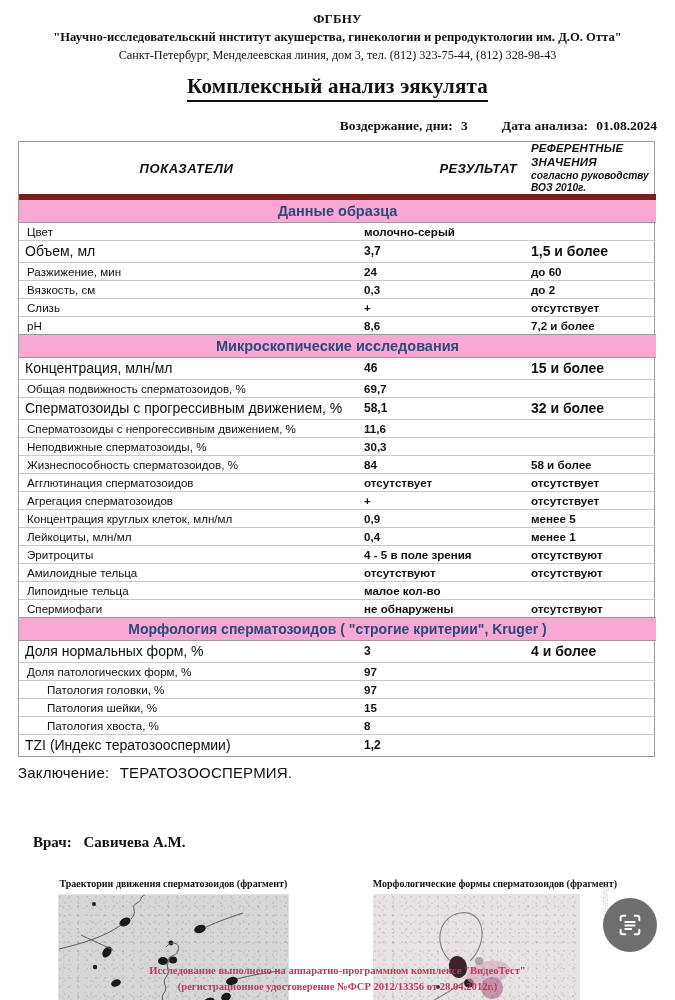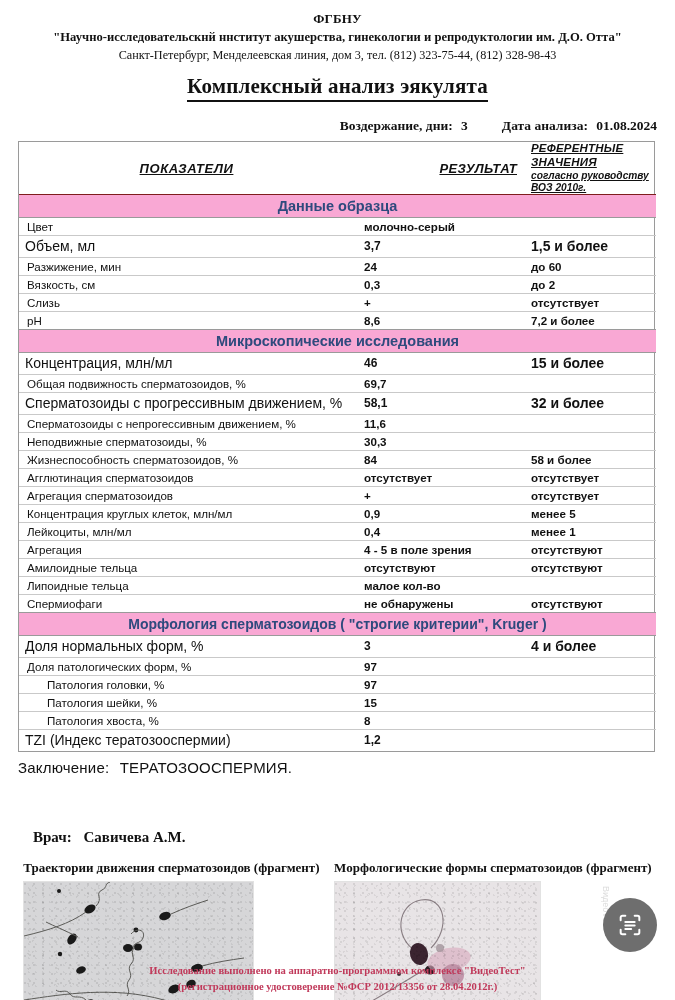--- a/index.html
+++ b/index.html
@@ -76,25 +76,24 @@
   }
   .tbl { width: 100%; border-collapse: collapse; table-layout: fixed; }
   .tbl td { vertical-align: middle; padding: 0; }
 
   col.c-param  { width: 335px; }
   col.c-result { width: 170px; }
   col.c-ref    { width: 132px; }
 
   
   .hdr td {
-    border-bottom: 1px solid #7f1d1d;
+    border-bottom: 6px solid #7f1d1d;
     font-style: italic;
     font-weight: bold;
     height: 40px;
-    text-decoration: underline;
   }
   .hdr .h-param {
     text-align: center;
     font-size: 13px;
     letter-spacing: .6px;
   }
   .hdr .h-result {
     text-align: right;
     padding-right: 7px;
     font-size: 13px;
@@ -159,23 +158,24 @@
   .figures {
     margin-top: 14px;
     display: flex;
     justify-content: space-around;
     padding: 0 16px;
   }
   .figure { text-align: center; }
   .fig-cap {
     font-family: "Liberation Serif", serif;
     font-weight: bold;
-    font-size: 13px;
+    font-size: 10px;
     margin-bottom: 5px;
     white-space: nowrap;
+    margin-top: 13px;
   }
   .fig-img {
     position: relative;
     overflow: hidden;
     border: 1px solid #e2e2e2;
   }
   .fig-left  { width: 229px; height: 140px; background: #d6d6d8; }
   .fig-right { width: 205px; height: 140px; background: #e8e4e6; }
   .grain {
     position: absolute; inset: 0;
@@ -345,21 +345,21 @@
           <td class="p">Концентрация круглых клеток, млн/мл</td>
           <td class="v">0,9</td>
           <td class="rf">менее 5</td>
         </tr>
         <tr class="r">
           <td class="p">Лейкоциты, млн/мл</td>
           <td class="v">0,4</td>
           <td class="rf">менее 1</td>
         </tr>
         <tr class="r">
-          <td class="p">Агрегация</td>
+          <td class="p">Эритроциты</td>
           <td class="v">4 - 5 в поле зрения</td>
           <td class="rf">отсутствуют</td>
         </tr>
         <tr class="r">
           <td class="p">Амилоидные тельца</td>
           <td class="v">отсутствуют</td>
           <td class="rf">отсутствуют</td>
         </tr>
         <tr class="r">
           <td class="p">Липоидные тельца</td>

